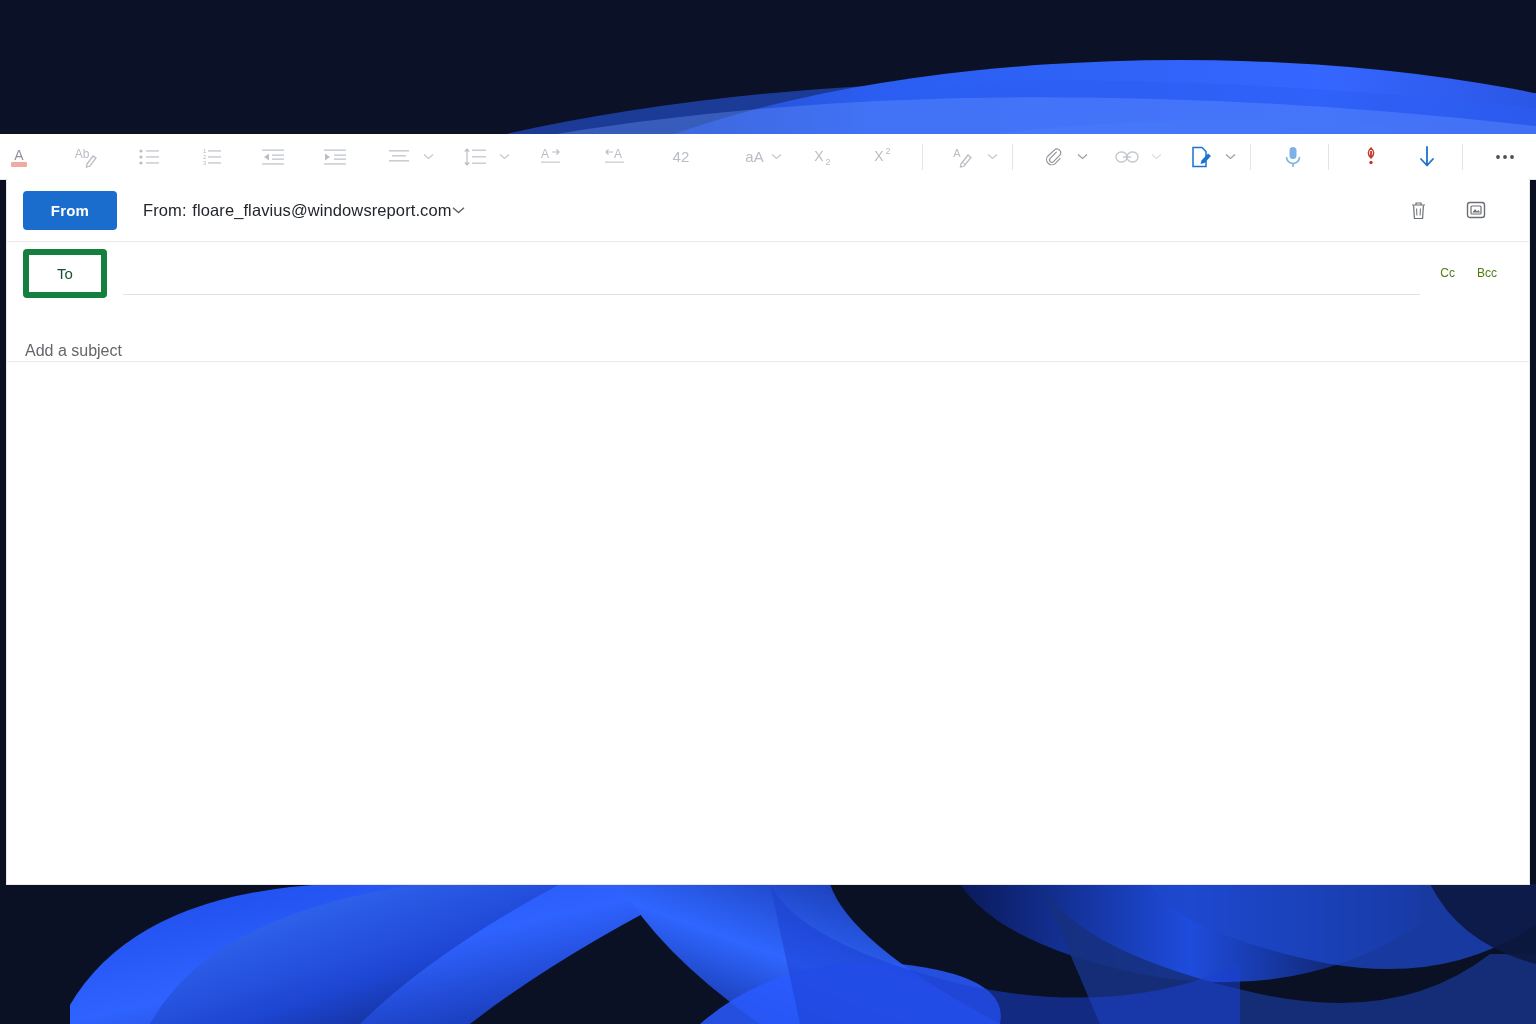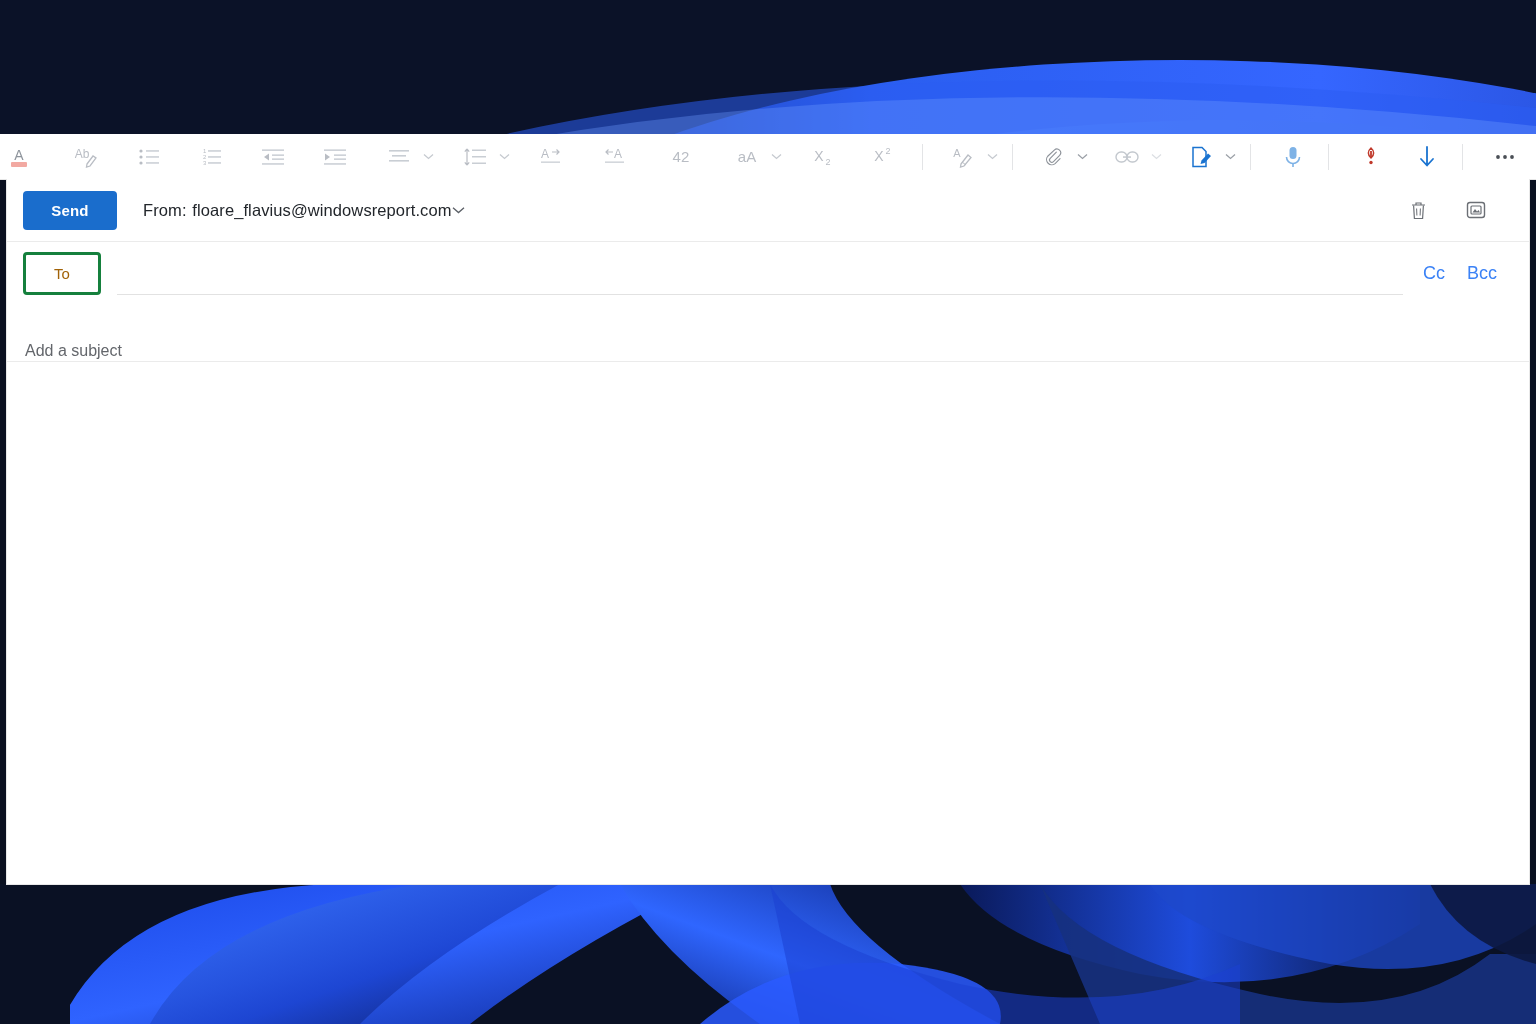--- a/index.html
+++ b/index.html
@@ -161,25 +161,25 @@
   
   .to-row {
     position: relative;
     height: 62px;
     display: flex;
     align-items: center;
     padding: 0 16px;
     box-sizing: border-box;
   }
   .to-btn {
-    border: 3px solid #15803d;
+    border: 6px solid #15803d;
     border-radius: 4px;
     background: #fff;
     font-size: 15px;
-    color: #a16207;
+    color: #14532d;
     width: 72px;
     height: 37px;
     display: flex;
     align-items: center;
     justify-content: center;
     cursor: pointer;
   }
   .to-input {
     flex: 1;
     height: 37px;
@@ -196,22 +196,22 @@
     margin-bottom: 9px;
   }
   .cc-bcc {
     display: flex;
     align-items: center;
     gap: 22px;
     padding-right: 16px;
     padding-left: 8px;
   }
   .cc-link {
-    font-size: 18px;
-    color: #3b82f6;
+    font-size: 12px;
+    color: #4d7c0f;
     cursor: pointer;
   }
 
   
   .subj-row {
     height: 58px;
     display: flex;
     align-items: flex-end;
     padding: 0 16px;
     border-bottom: 1px solid #ebebeb;
@@ -415,21 +415,21 @@
           <text x="15" y="12" text-anchor="middle" font-size="12" font-family="Liberation Sans, sans-serif" fill="#b9bdc4">A</text>
           <path d="M3 6 L10 6 M5.5 3.5 L3 6 L5.5 8.5" fill="none" stroke="#b9bdc4" stroke-width="1.2"></path>
           <rect x="2" y="15.5" width="19" height="1.3" fill="#c9ced4"></rect>
         </svg>
       </div>
 
       <div class="tb-btn" style="margin-left:24px;">
         <span class="tb-text">42</span>
       </div>
 
-      <div class="tb-btn" style="margin-left:24px;">
+      <div class="tb-btn" style="margin-left:24px;justify-content:flex-end;">
         <span class="tb-text">aA</span>
       </div>
       <div class="tb-caret">
         <svg width="11" height="7" viewBox="0 0 11 7">
             <path d="M1 1.5 L5.5 5.5 L10 1.5" fill="none" stroke="#c6cad0" stroke-width="1.3"></path>
           </svg>
       </div>
 
       <div class="tb-btn" style="margin-left:18px;">
         <svg width="24" height="22" viewBox="0 0 24 22">
@@ -531,21 +531,21 @@
           <circle cx="5" cy="5" r="1.9" fill="#4a4f56"></circle>
           <circle cx="12" cy="5" r="1.9" fill="#4a4f56"></circle>
           <circle cx="19" cy="5" r="1.9" fill="#4a4f56"></circle>
         </svg>
       </div>
     </div>
 
     <div class="panel">
 
       <div class="hdr-row">
-        <button class="send-btn">Send</button>
+        <button class="send-btn">From</button>
 
         <div class="from-wrap">
           <div class="from-text">
             <span class="lbl">From:</span>
             <span>floare_flavius@windowsreport.com</span>
           </div>
           <span style="display:flex;align-items:center;">
             <svg width="13" height="8" viewBox="0 0 13 8">
                 <path d="M1 1.8 L6.5 6.6 L12 1.8" fill="none" stroke="#5a5f66" stroke-width="1.3"></path>
               </svg>

